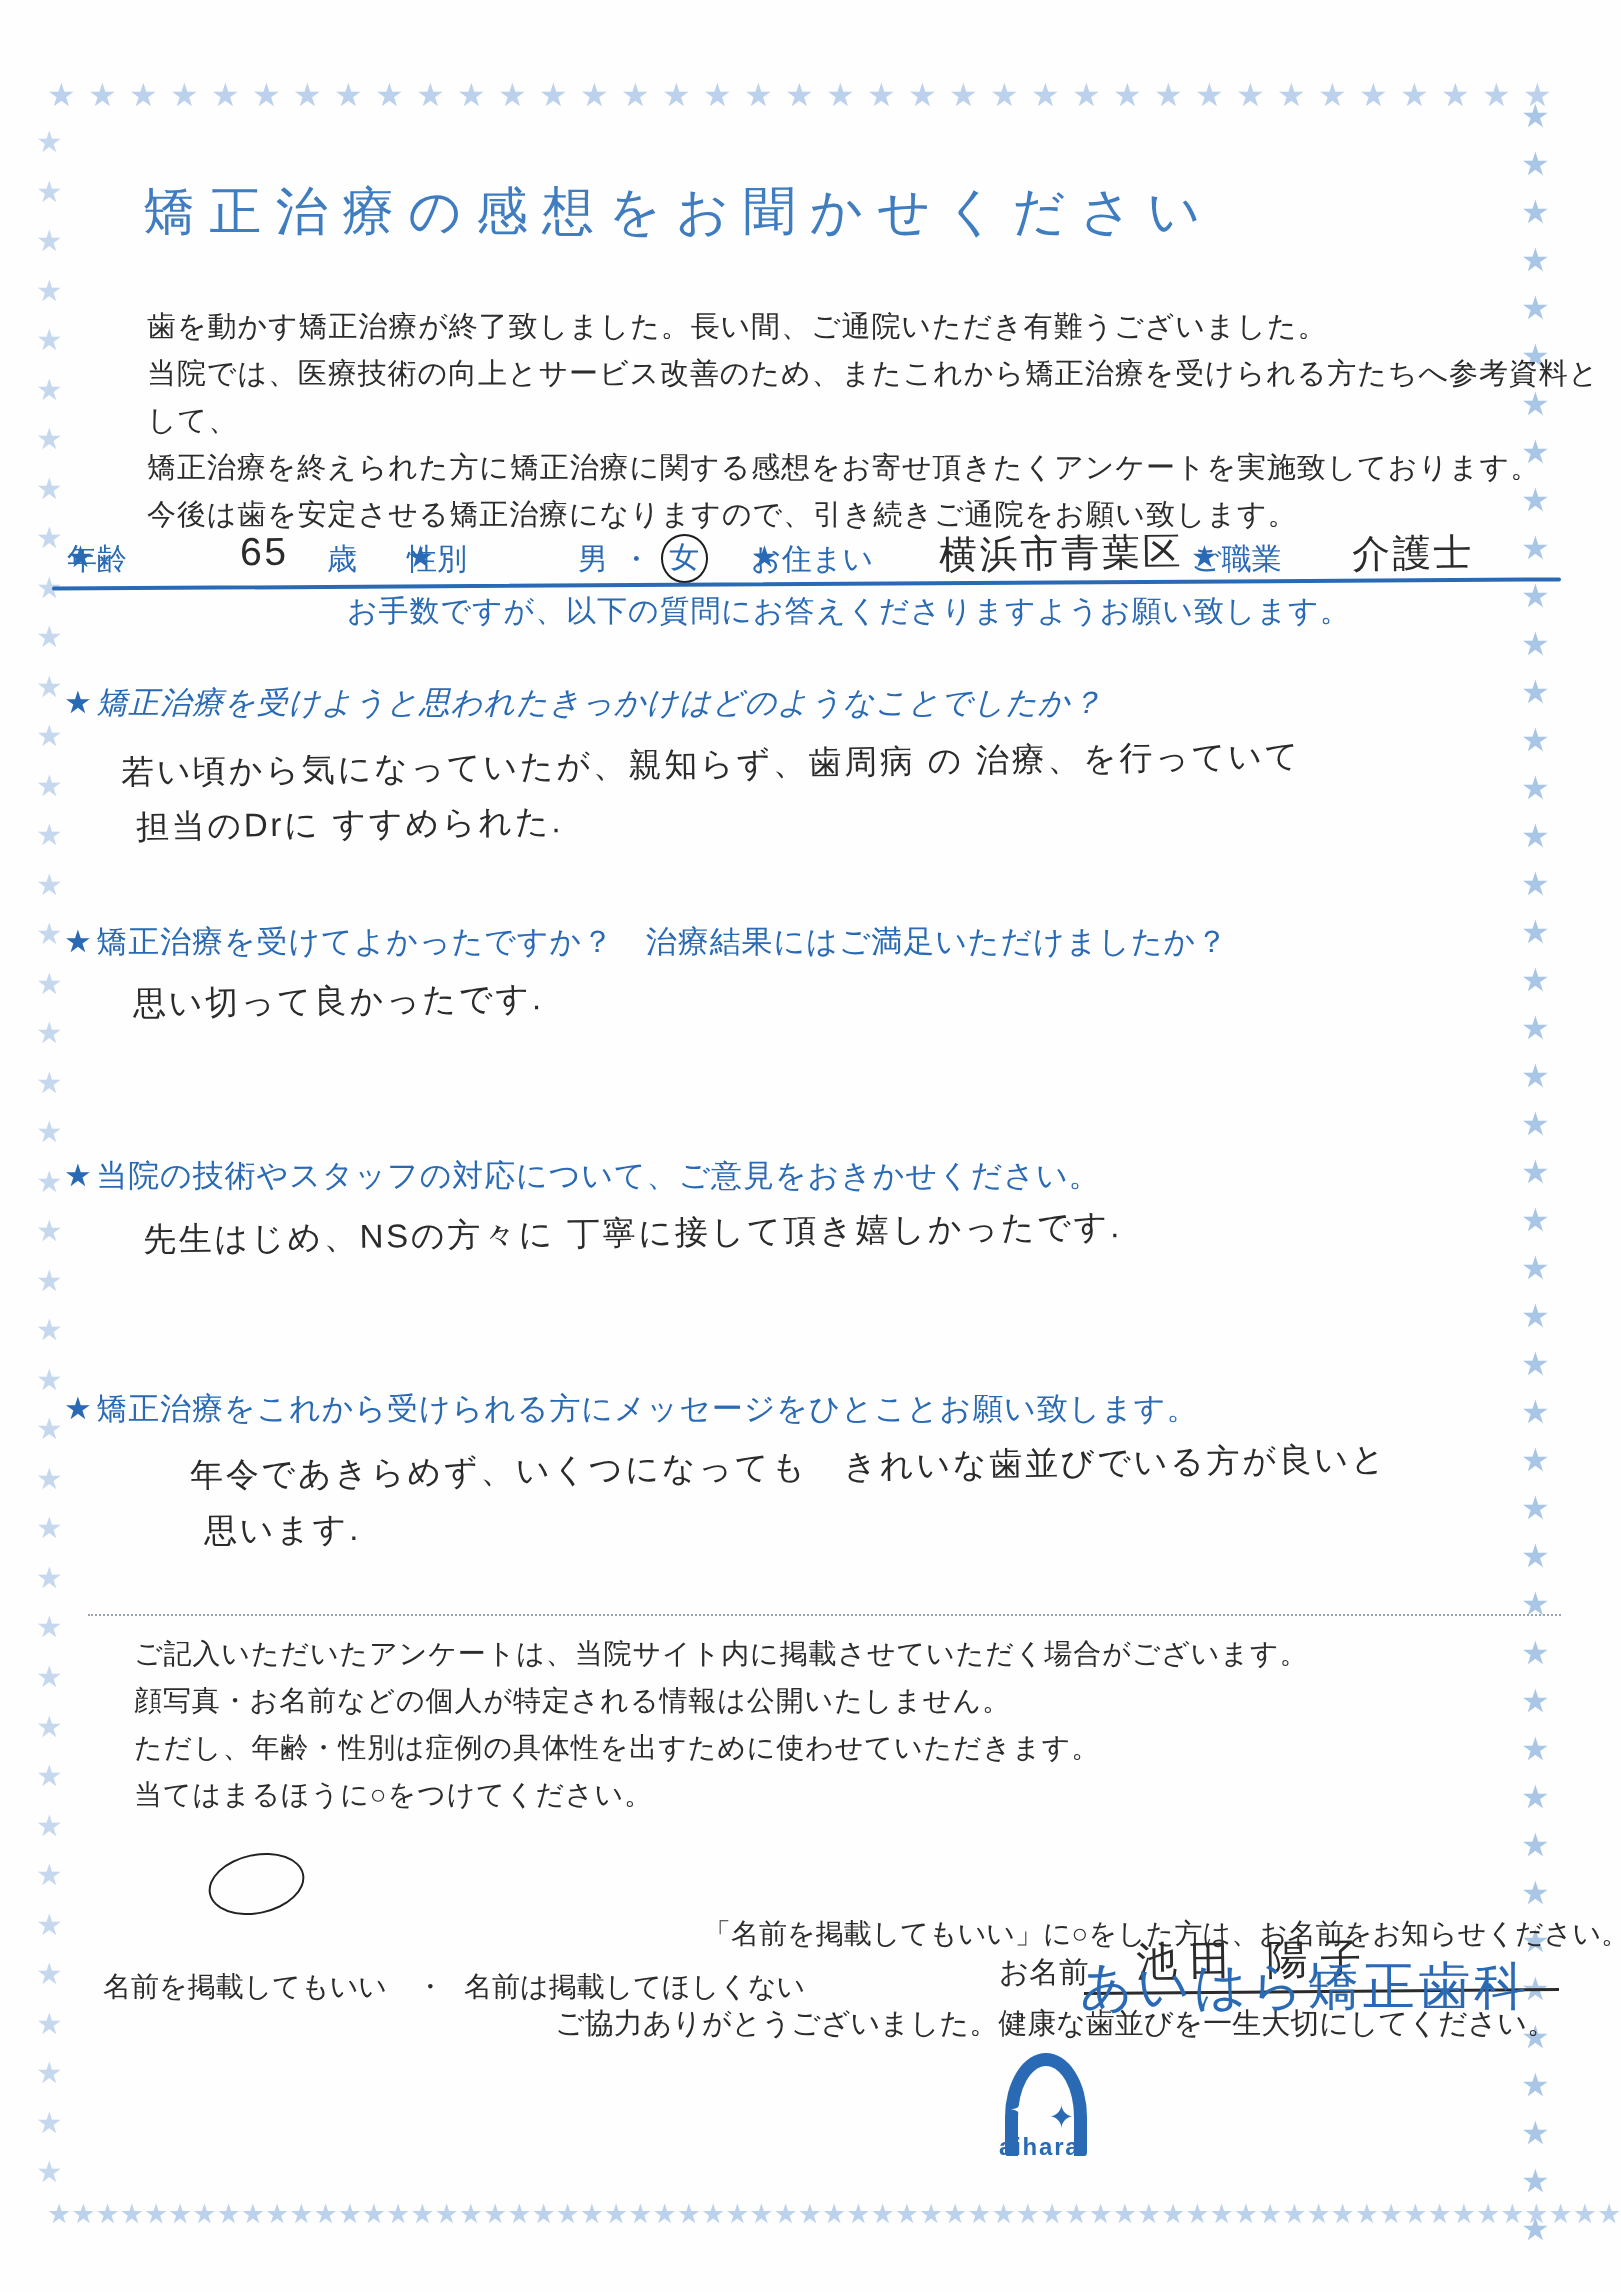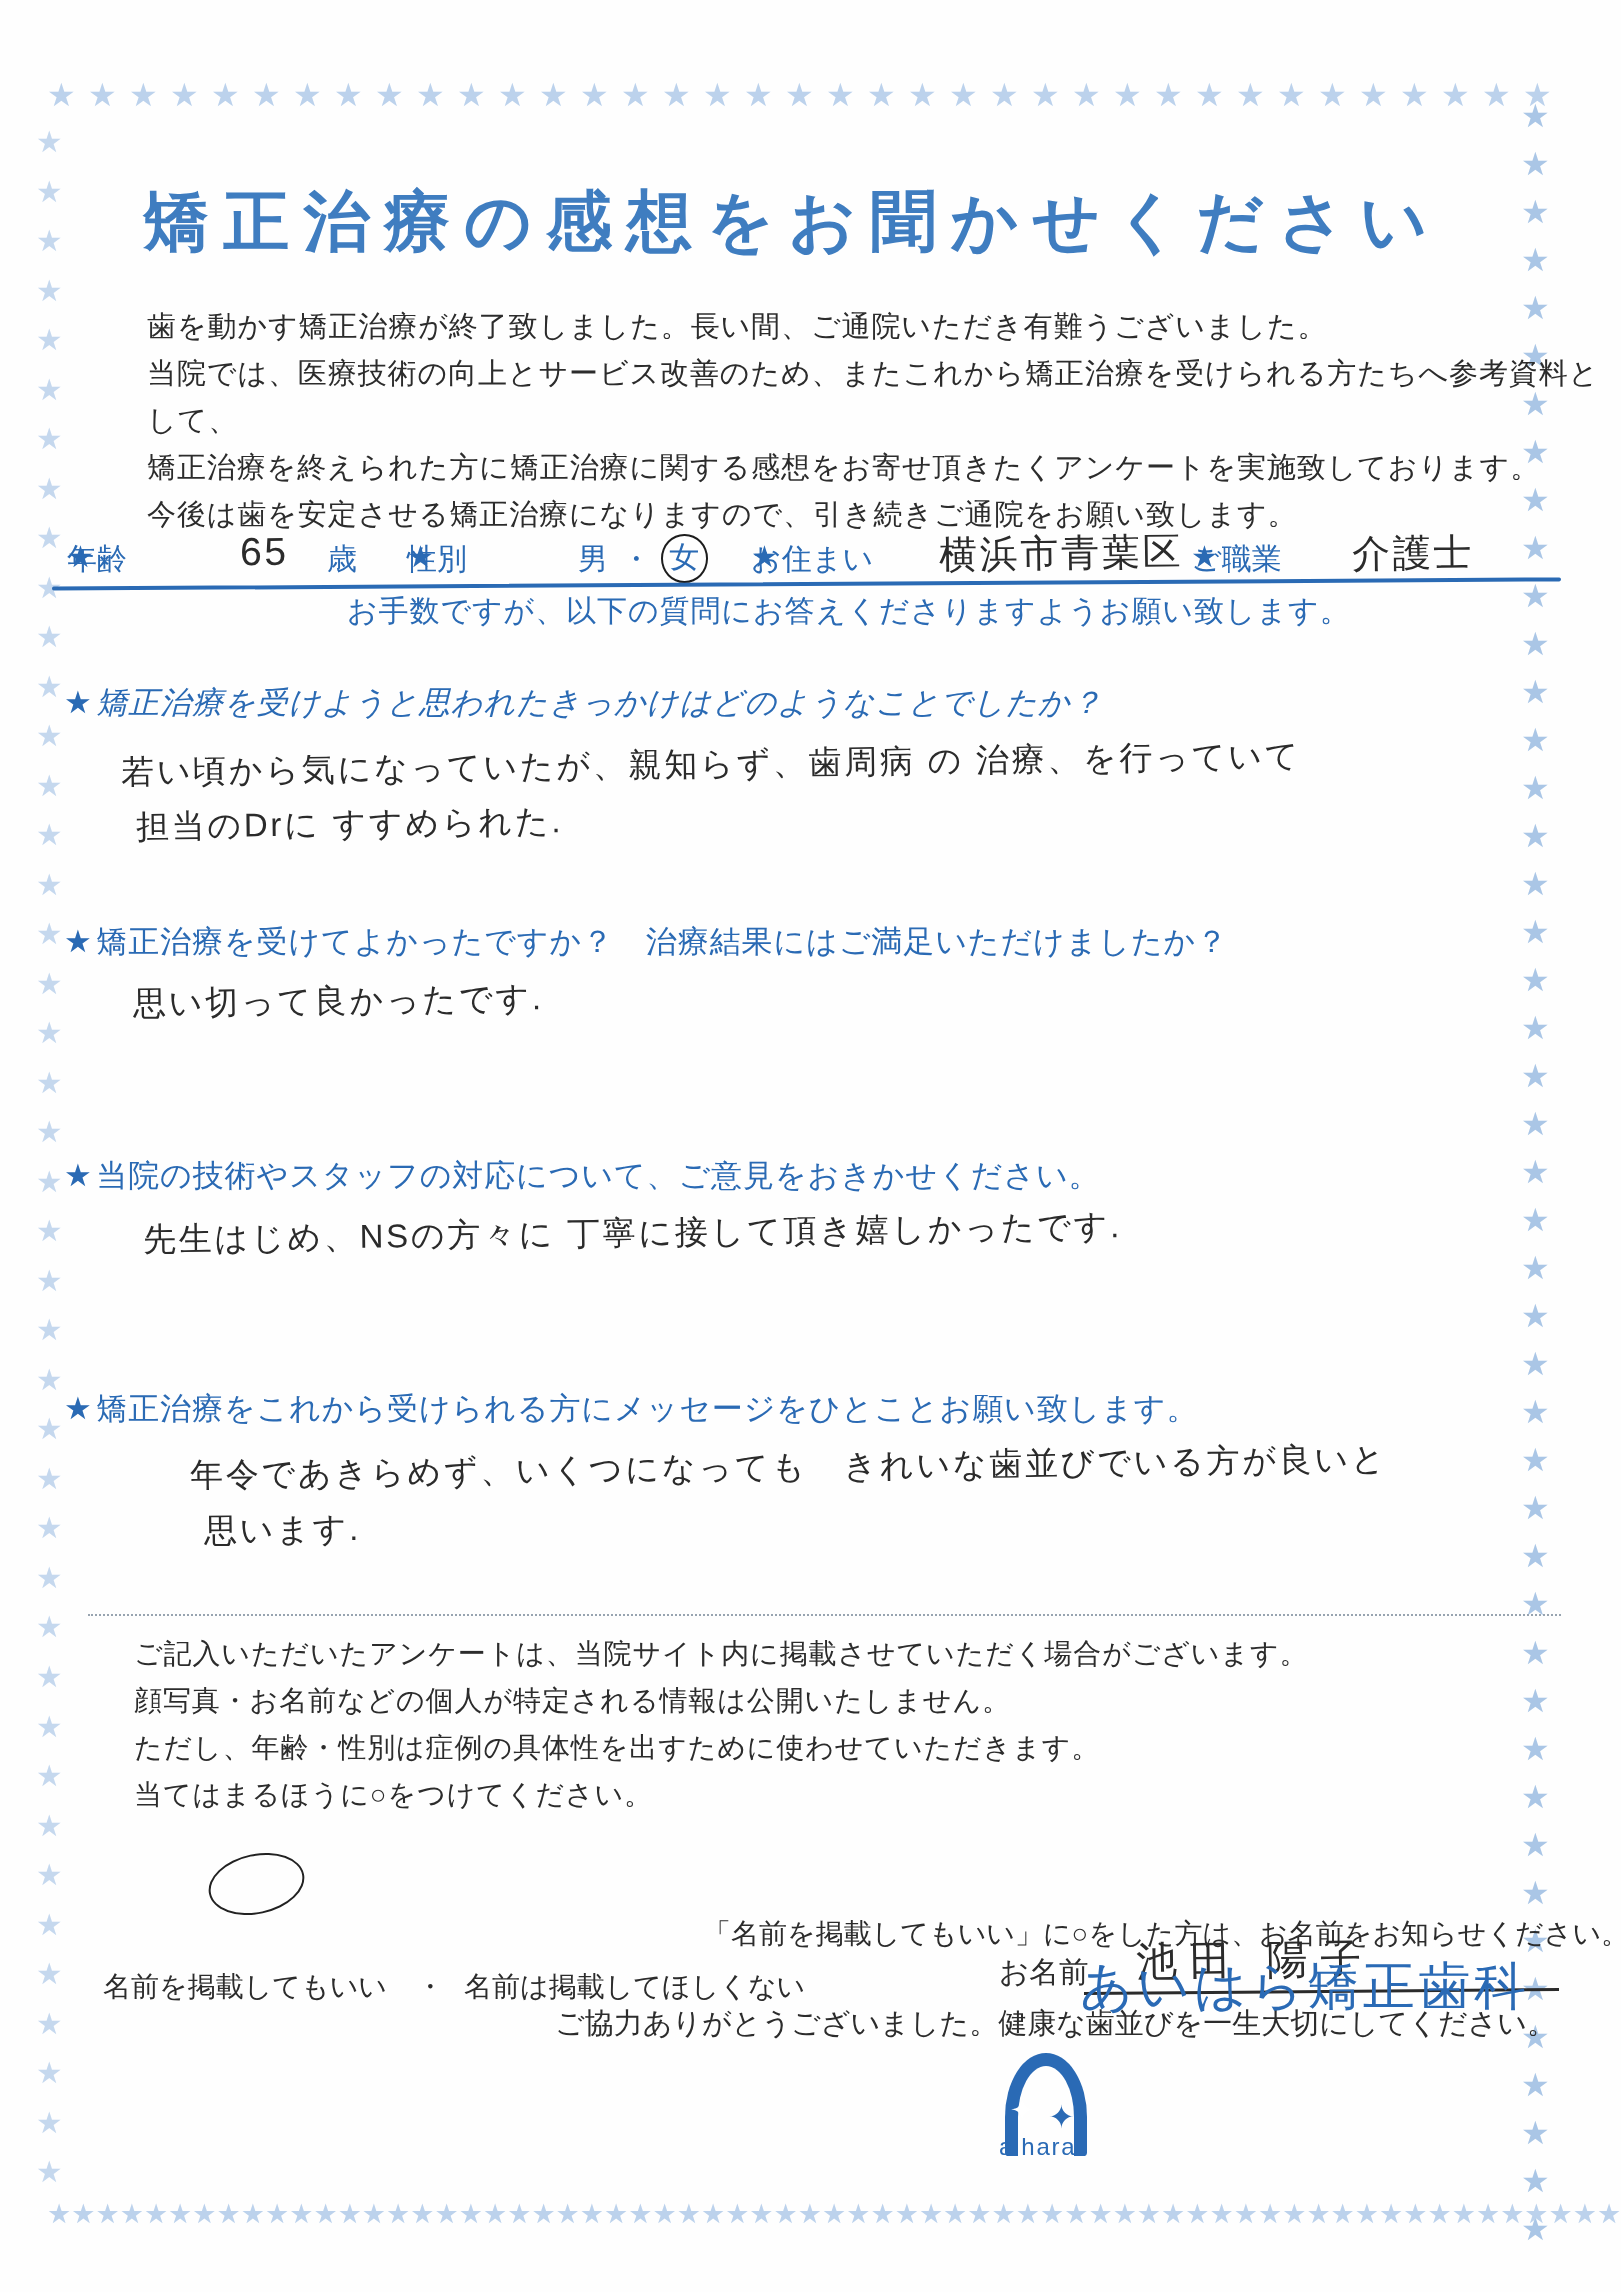--- a/index.html
+++ b/index.html
@@ -9,21 +9,21 @@
     margin:0 auto;
   }
   
   .stars{position:absolute; display:flex; justify-content:space-between; pointer-events:none;}
   .stars span{line-height:1;}
   .stars-top{left:47px; top:79px; width:1505px; font-size:32px; color:var(--star);}
   .stars-bottom{left:47px; top:2201px; width:1515px; font-size:27px; color:var(--star);}
   .stars-left{left:36px; top:127px; height:2060px; flex-direction:column; font-size:29.6px; color:var(--star); opacity:.85;}
   .stars-right{left:1521px; top:100px; height:2145px; flex-direction:column; font-size:32px; color:var(--star2);}
   
-  .title{position:absolute; left:143px; top:177px; font-size:66px; font-weight:700;
+  .title{position:absolute; left:143px; top:177px; font-size:52px; font-weight:400;
          color:var(--title); letter-spacing:14.3px; white-space:nowrap;}
   .intro{position:absolute; left:147px; top:303px; font-size:29px; line-height:47px;
          color:var(--ink); letter-spacing:0.9px;}
   .qstar{color:var(--accent); margin-right:3.6px;}
   .q{position:absolute; left:64px; font-size:31px; font-weight:500; color:var(--accent);
      letter-spacing:0.9px; white-space:nowrap;}
   .instruction{position:absolute; left:347px; top:591px; font-size:30px; color:var(--accent); letter-spacing:0.9px;text-align:right;}
   
   .profile span{position:absolute; white-space:nowrap;}
   .plabel{font-size:30px; color:var(--accent); font-weight:500;}
@@ -45,21 +45,21 @@
   .name-line{position:absolute; left:1084px; top:1990px; width:475px; height:2.7px;
              background:#2b2b2b; transform:rotate(-.5deg);}
   .thanks{position:absolute; left:555px; top:2004px; font-size:29px; color:var(--ink); white-space:nowrap;}
   
   .arch{position:absolute; left:1005px; top:2053px; width:56px; height:90px;
         border:13.4px solid var(--logo); border-bottom:none;
         border-radius:41px 41px 3.6px 3.6px / 64px 64px 3.6px 3.6px;}
   .sparkle{position:absolute; font-size:29px; line-height:1;}
   .sparkle-white{left:1010px; top:2096px; color:#ffffff;}
   .sparkle-blue{left:1048px; top:2101px; color:var(--logo); font-size:32px;}
-  .logo-latin{position:absolute; left:999px; top:2133px; font-size:24px; color:var(--logo); letter-spacing:1.8px;}
+  .logo-latin{position:absolute; left:999px; top:2133px; font-size:24px; color:var(--logo); letter-spacing:1.8px;font-weight:bold;}
   .logo-name{position:absolute; left:1080px; top:1952px; font-size:52px; font-weight:500;
              color:var(--logo); letter-spacing:3.6px; white-space:nowrap;}
 </style>
 </head>
 <body>
 
 <div class="page">
 
   <div class="stars stars-top">
       <span>★</span>

